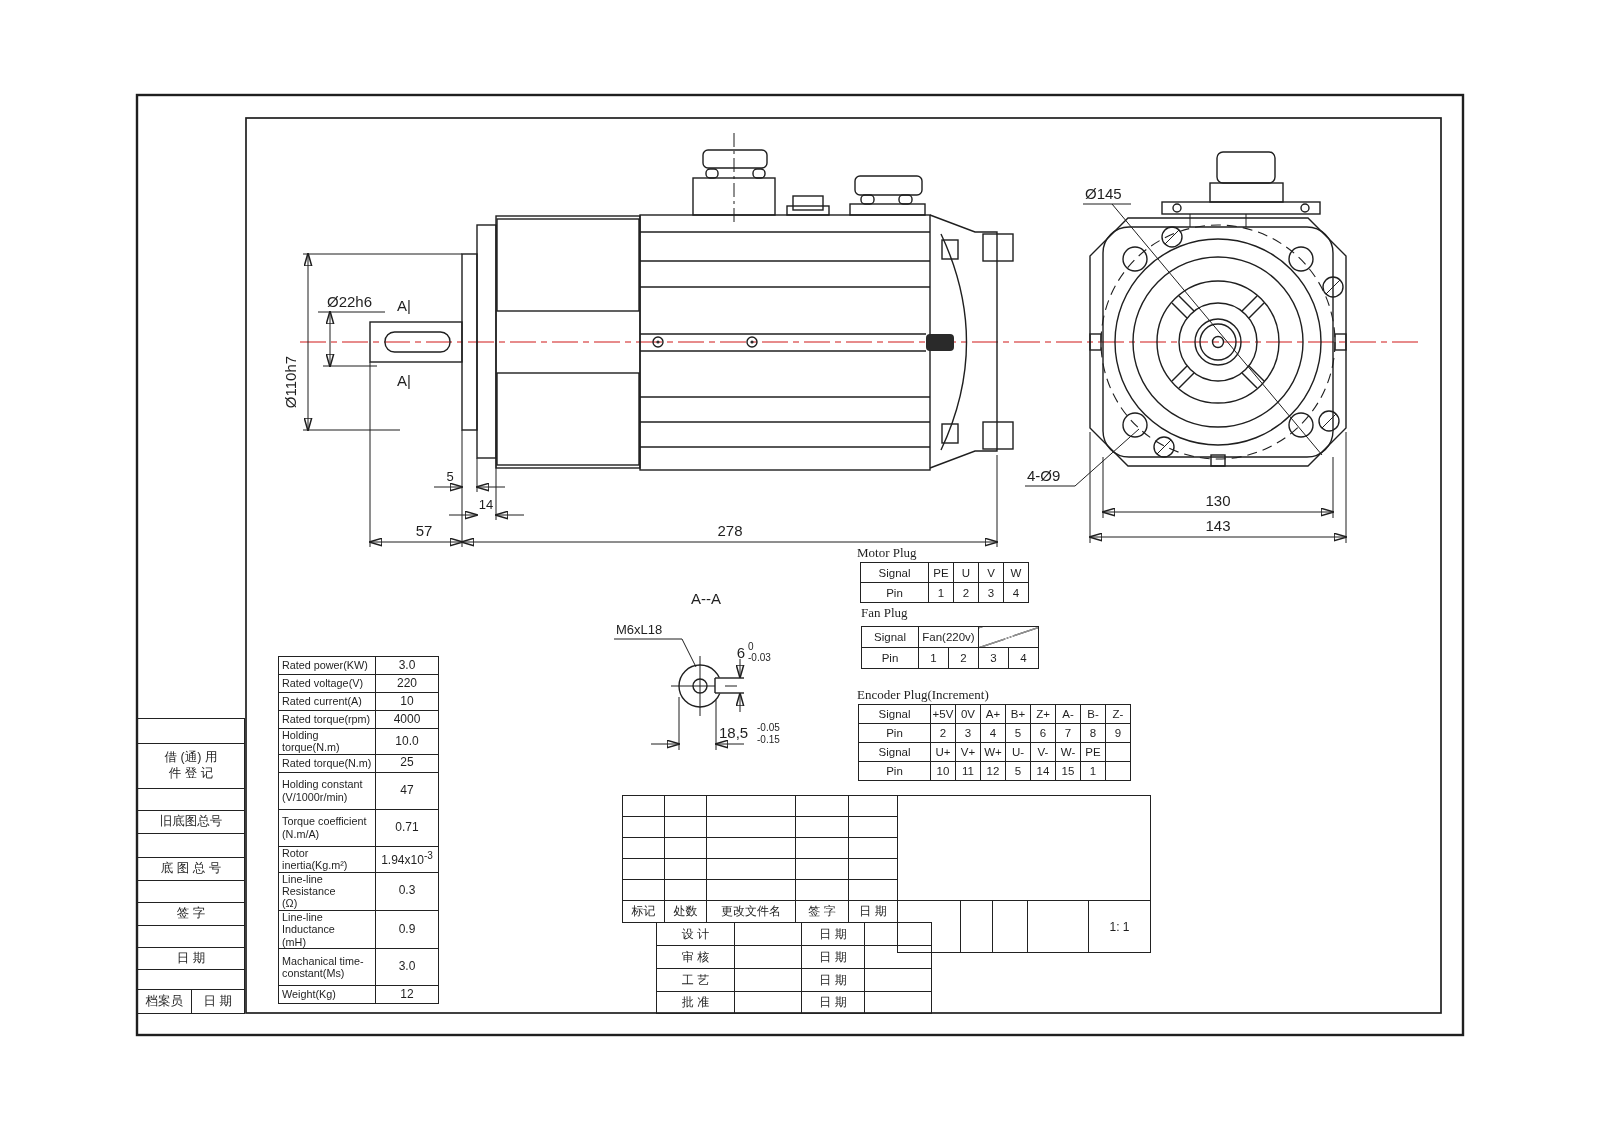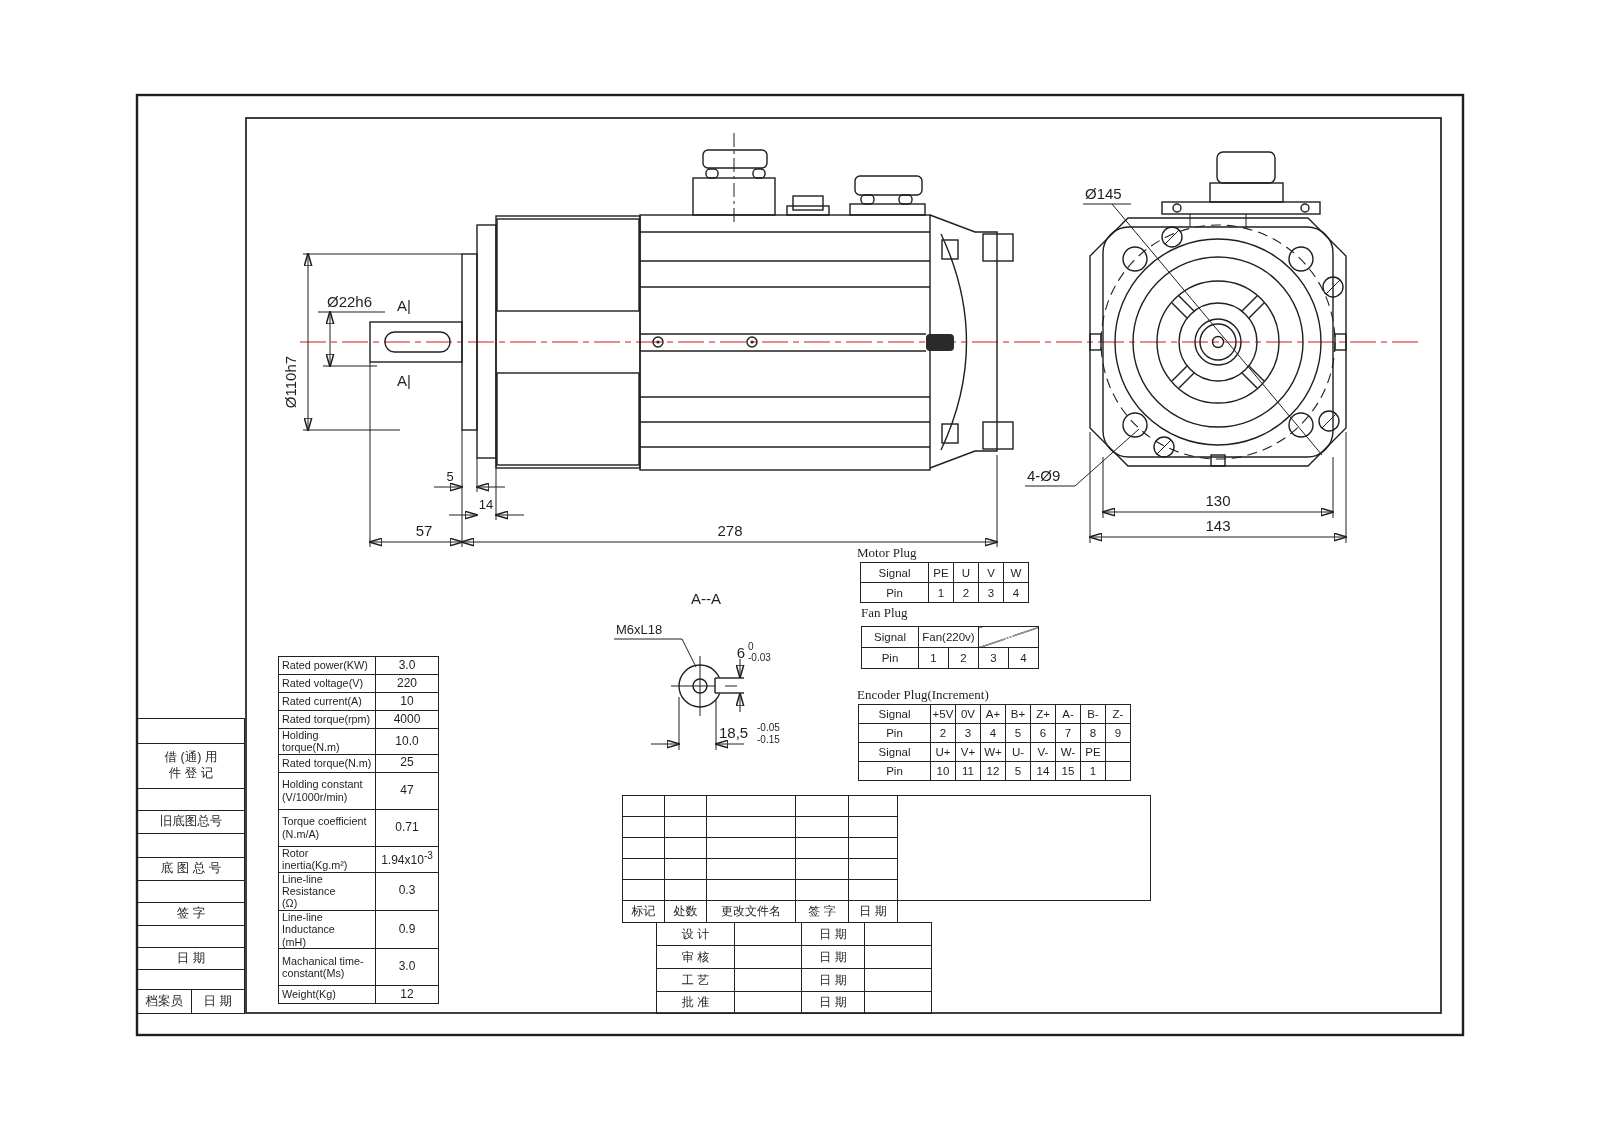--- a/index.html
+++ b/index.html
@@ -570,17 +570,24 @@
         <col style="width:63px">
         <col style="width:32px">
         <col style="width:35px">
         <col style="width:61px">
         <col style="width:62px">
       </colgroup>
   <tbody>
         <tr style="height:105px">
           <td colspan="5"></td>
         </tr>
+  <tr style="height:52px">
+    <td></td>
+    <td></td>
+    <td></td>
+    <td></td>
+    <td>1: 1</td>
+  </tr>
 </tbody>
     </table>
 
 
 </div>
 
 </body></html>

